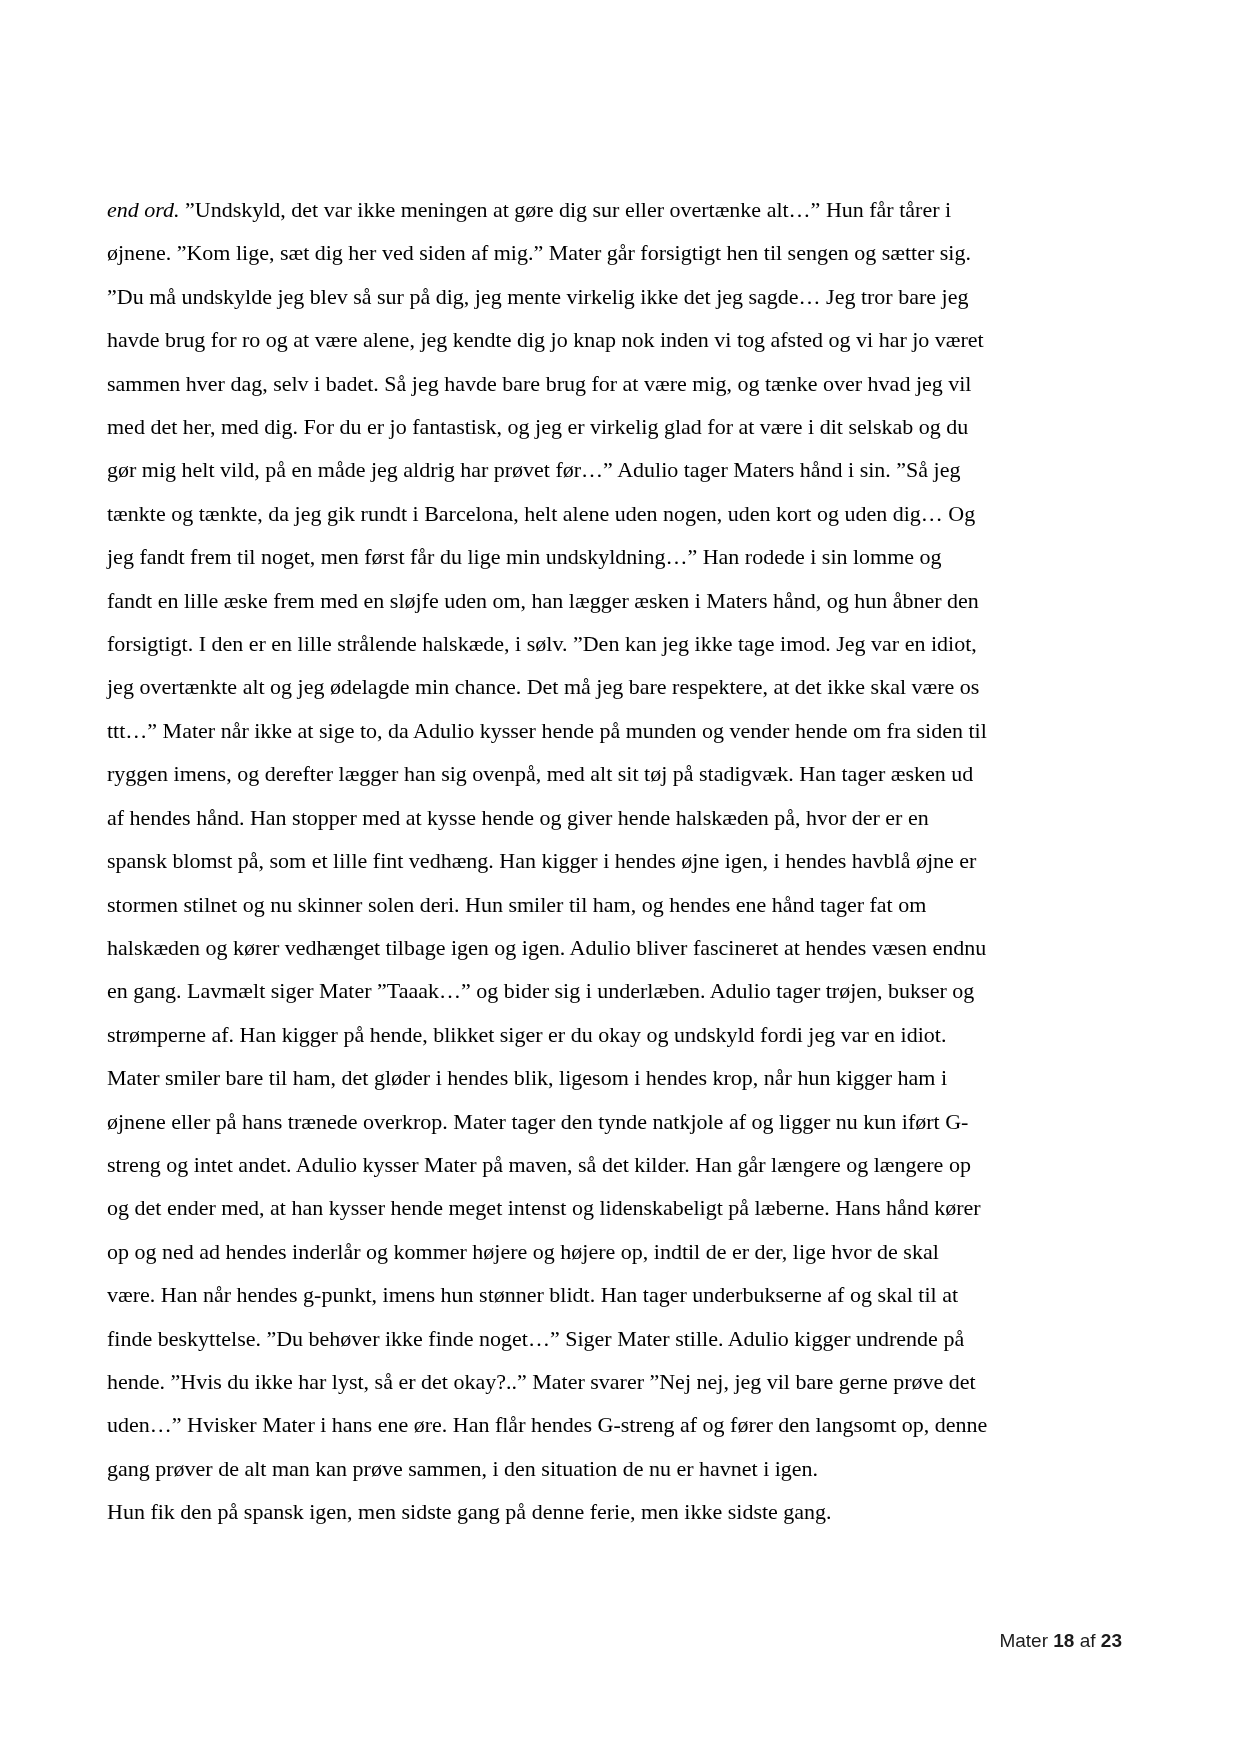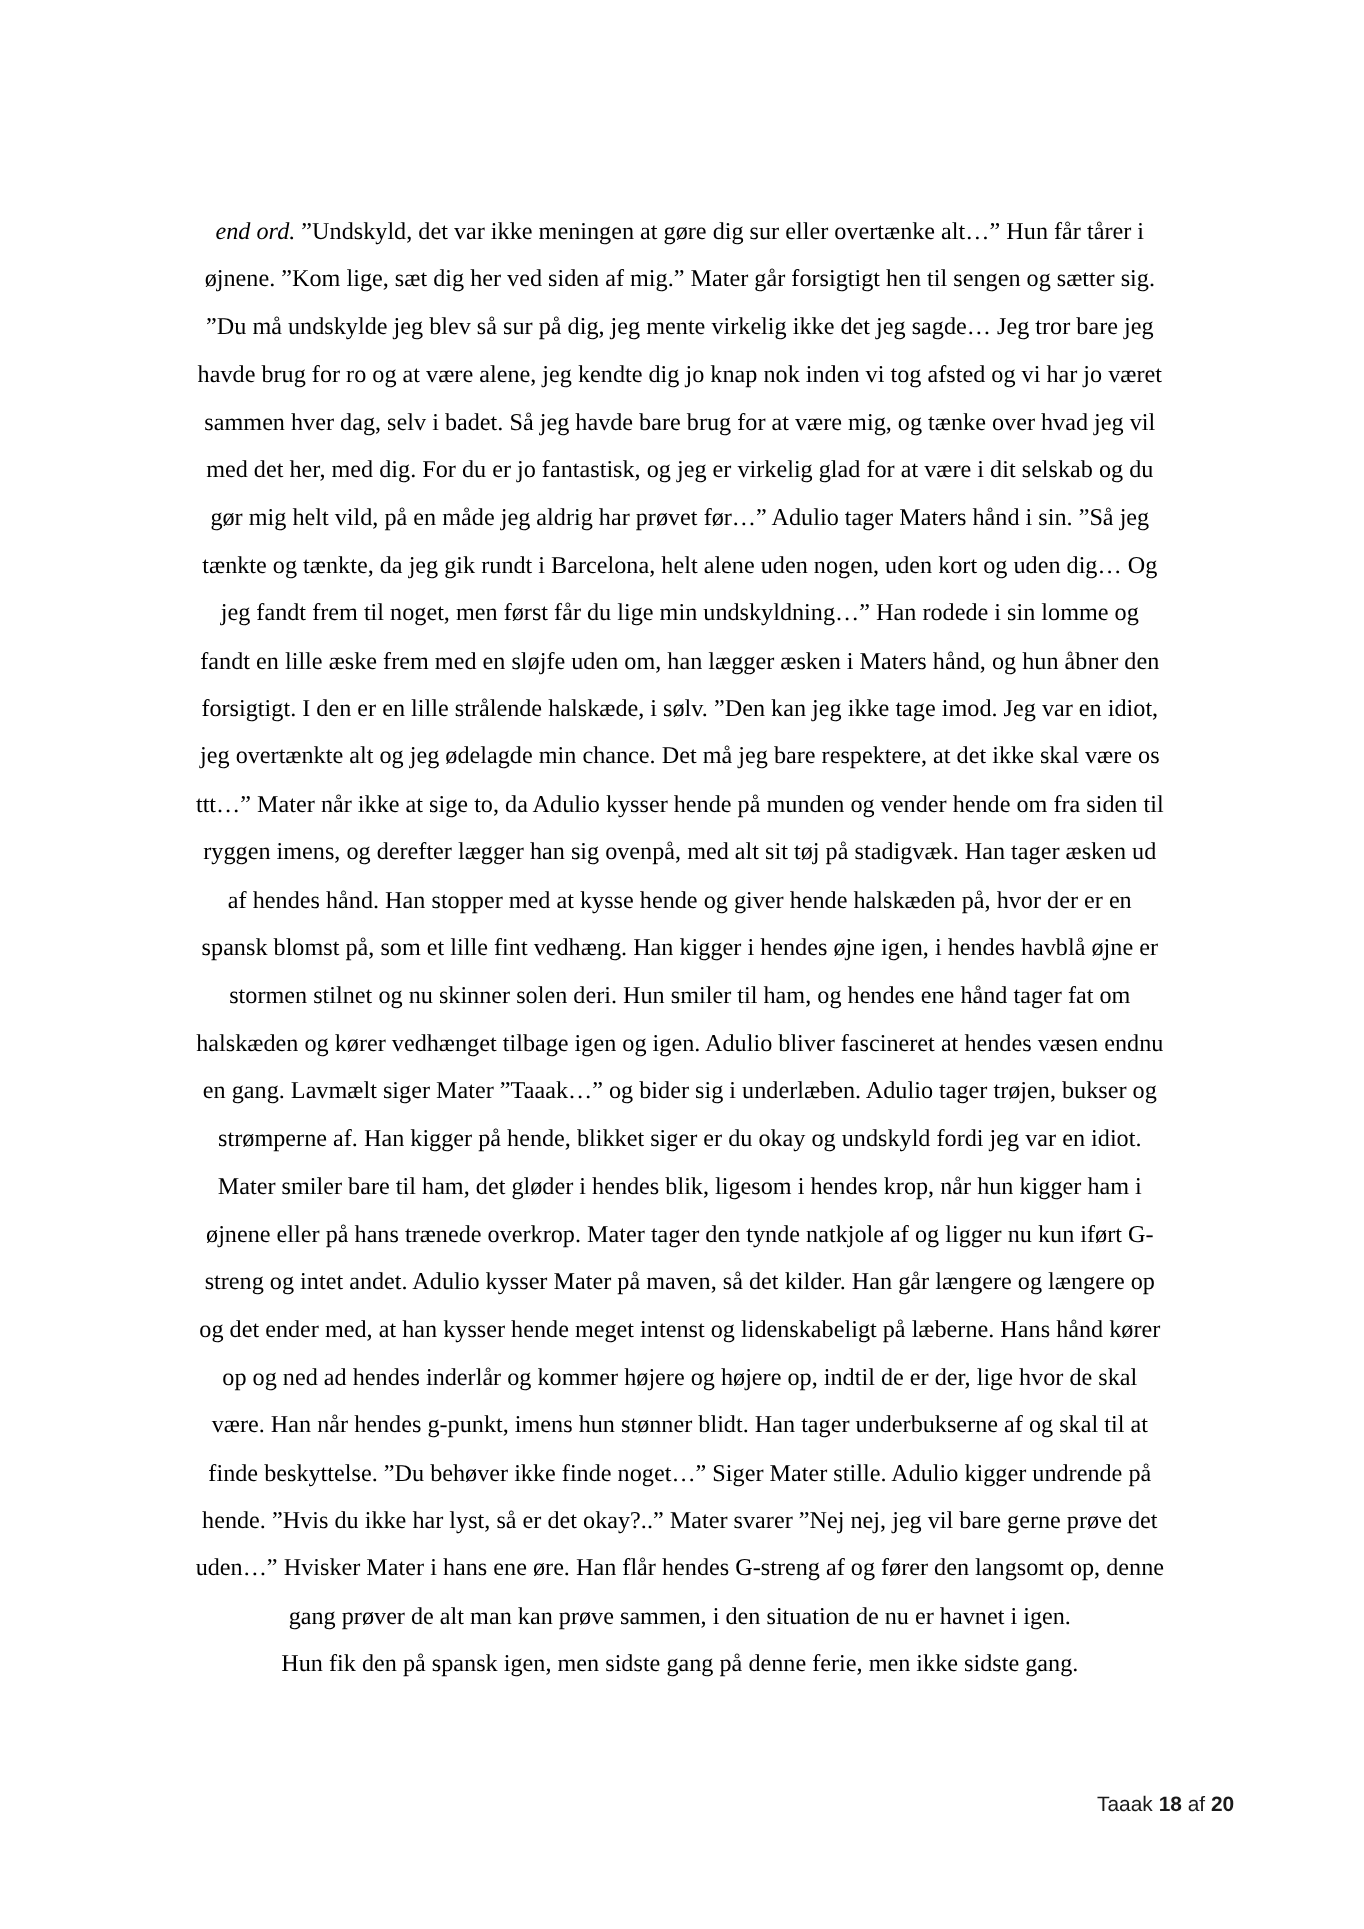--- a/index.html
+++ b/index.html
@@ -21,21 +21,21 @@
     background: #ffffff;
   }
   .body-text {
     position: absolute;
     left: 107px;
     top: 166px;
     width: 1022px;
     font-size: 22px;
     line-height: 43.4px;
     white-space: pre-line;
-    text-align: center;
+    text-align: left;
     color: #000000;
   }
   .lead-italic {
     font-style: italic;
   }
   .page-footer {
     position: absolute;
     top: 1629px;
     right: 118px;
     font-family: "Liberation Sans", sans-serif;
@@ -79,19 +79,19 @@
 og det ender med, at han kysser hende meget intenst og lidenskabeligt på læberne. Hans hånd kører
 op og ned ad hendes inderlår og kommer højere og højere op, indtil de er der, lige hvor de skal
 være. Han når hendes g-punkt, imens hun stønner blidt. Han tager underbukserne af og skal til at
 finde beskyttelse. ”Du behøver ikke finde noget…” Siger Mater stille. Adulio kigger undrende på
 hende. ”Hvis du ikke har lyst, så er det okay?..” Mater svarer ”Nej nej, jeg vil bare gerne prøve det
 uden…” Hvisker Mater i hans ene øre. Han flår hendes G-streng af og fører den langsomt op, denne
 gang prøver de alt man kan prøve sammen, i den situation de nu er havnet i igen.
 Hun fik den på spansk igen, men sidste gang på denne ferie, men ikke sidste gang.</span></p>
 
   <div class="page-footer">
-    <span>Taaak</span>
+    <span>Mater</span>
     <span class="num">18</span>
     <span>af</span>
-    <span class="num">20</span>
+    <span class="num">23</span>
   </div>
 
 </div>
 
 </body></html>

